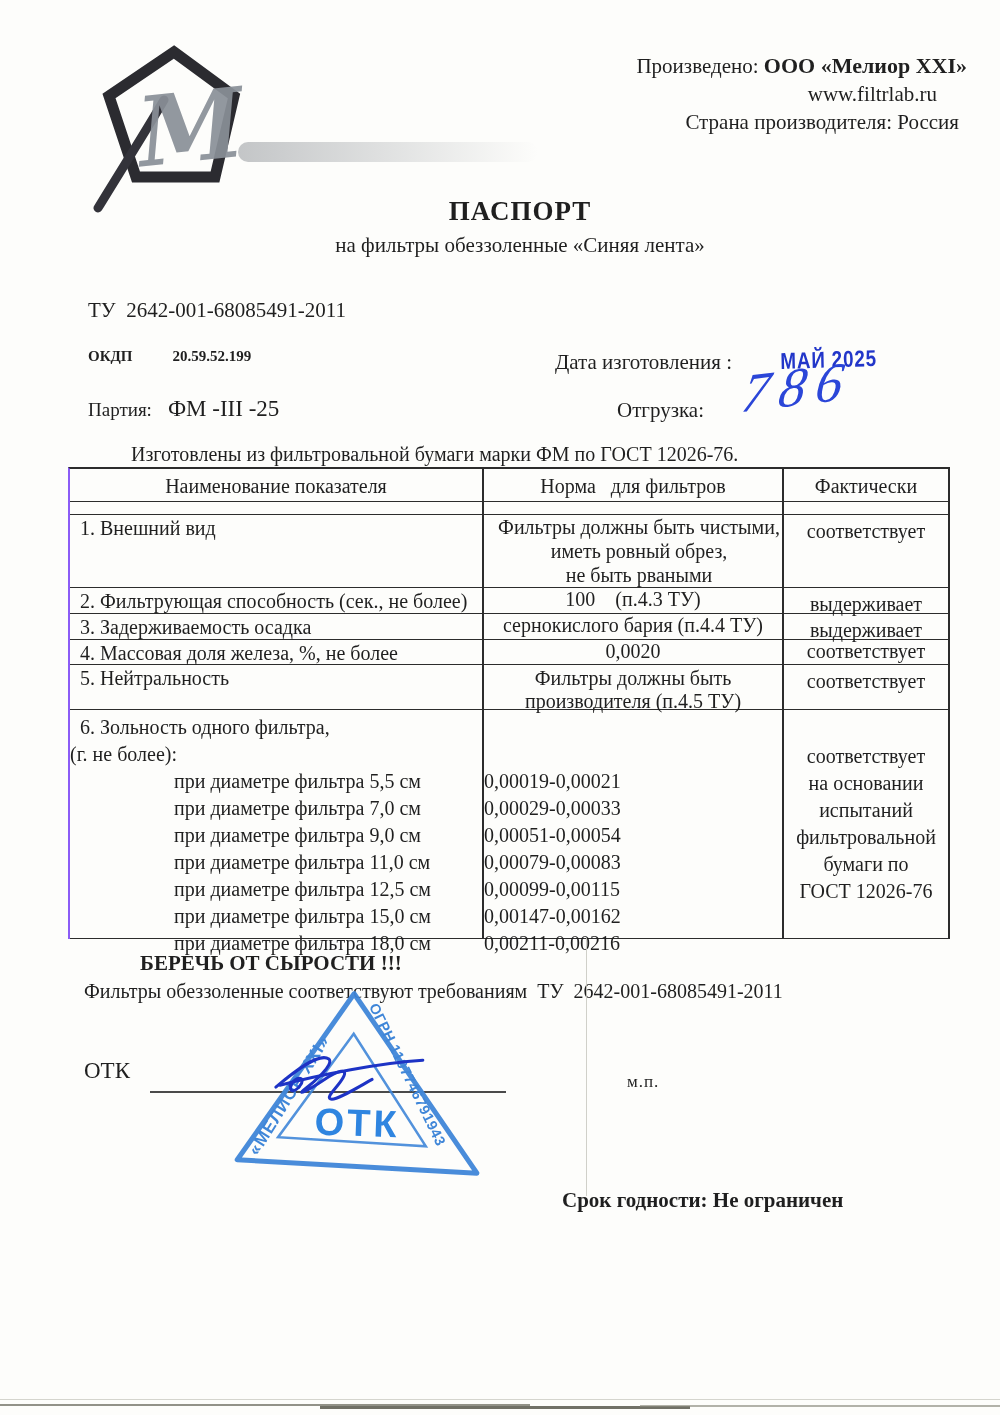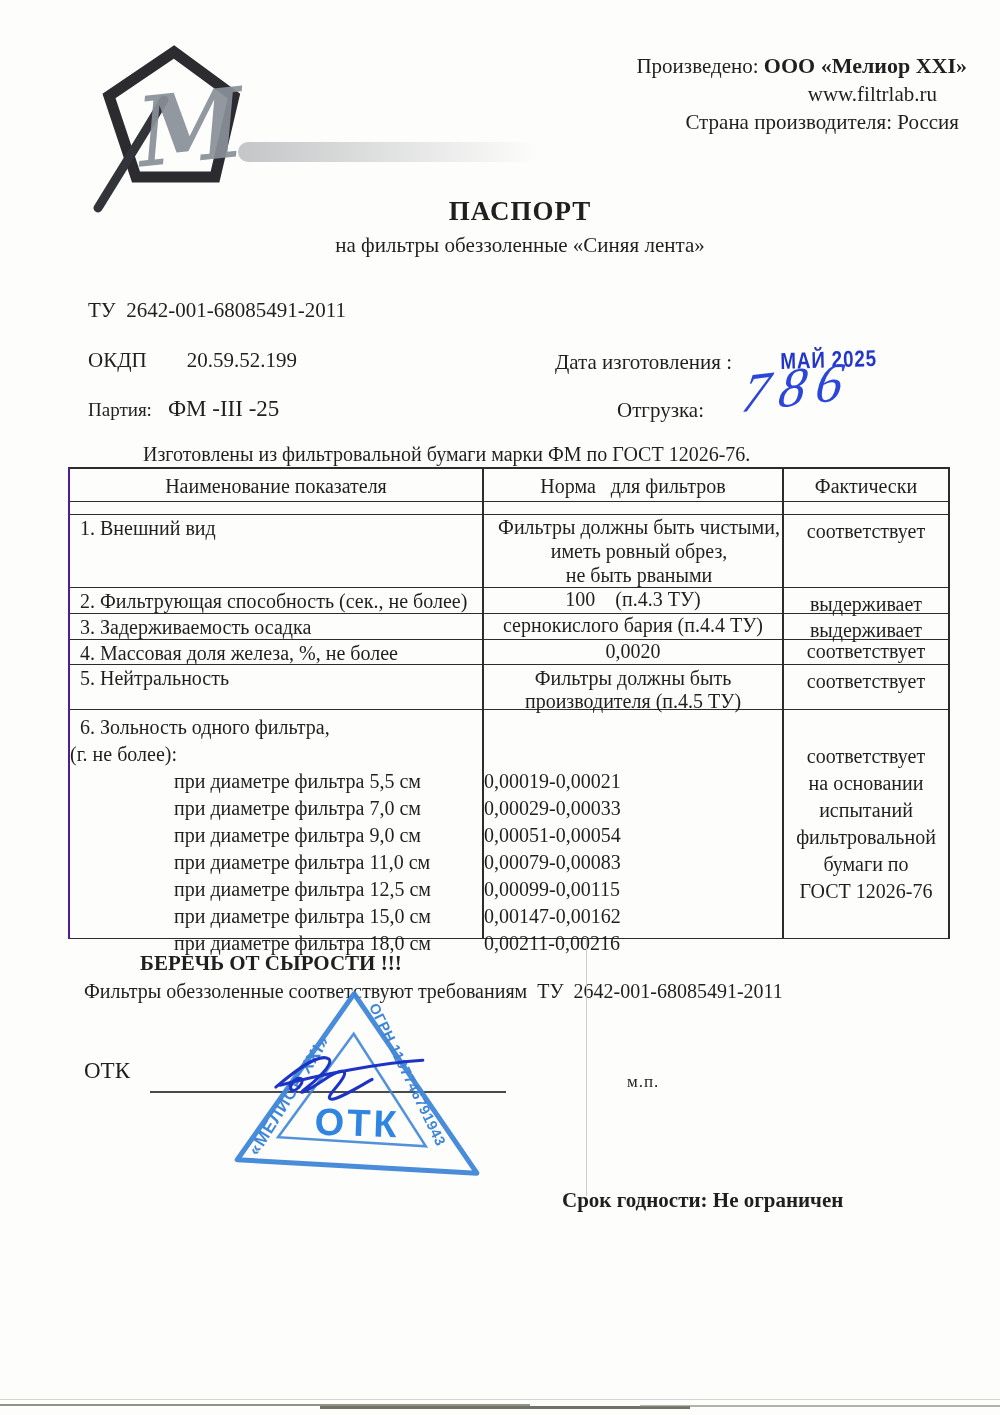--- a/index.html
+++ b/index.html
@@ -18,37 +18,37 @@
   .logo{left:92px;top:42px;width:215px;height:172px;}
   .smudge{left:238px;top:142px;width:300px;height:20px;
     background:linear-gradient(to right, rgba(125,130,136,.45), rgba(125,130,136,0));
     border-radius:10px;}
   
   .titleblock{left:40px;top:196px;width:960px;text-align:center;}
   .titleblock .t1{font-size:27px;font-weight:bold;letter-spacing:1px;}
   .titleblock .t2{font-size:21px;margin-top:6px;}
   
   .tu{left:88px;top:298px;font-size:21px;white-space:pre-wrap;}
-  .okdp{left:88px;top:348px;font-size:21px;}
+  .okdp{left:88px;top:348px;font-size:15px;font-weight:bold;}
   .okdp .val{margin-left:40px;}
   .datelabel{left:555px;top:350px;font-size:21px;}
   .datestamp{left:780px;top:348px;font-size:23px;font-weight:bold;color:#2236c9;
     font-family:"Liberation Sans","DejaVu Sans",sans-serif;
     transform:scaleX(.82) rotate(-1.5deg);transform-origin:left top;letter-spacing:1px;}
   .batch{left:88px;top:396px;font-size:19px;}
   .batch .val{font-size:23px;margin-left:16px;}
   .shiplabel{left:617px;top:398px;font-size:21px;}
   .handwrite{left:748px;top:362px;font-size:54px;color:#2b46d8;font-style:italic;
     letter-spacing:10px;transform:rotate(-7deg) skewX(-16deg);transform-origin:left top;}
-  .madefrom{left:143px;top:443px;font-size:20px;}
+  .madefrom{left:131px;top:443px;font-size:20px;}
   
   .spec{left:68px;top:467px;display:grid;
     grid-template-columns:414px 300px 166px;
     grid-template-rows:33px 13px 73px 26px 26px 25px 45px 229px;
-    border-top:2px solid #2c2c2c;border-left:2px solid #4c1d95;
+    border-top:2px solid #2c2c2c;border-left:2px solid #8b5cf6;
     font-size:20px;}
   .cell{border-right:2px solid #2c2c2c;border-bottom:1.5px solid #2c2c2c;}
   .hc{display:flex;align-items:center;justify-content:center;padding-top:2px;}
   .nm{padding:2px 4px 0 10px;white-space:nowrap;}
   .norm{text-align:center;white-space:pre-wrap;}
   .normleft{text-align:center;padding-left:12px;line-height:24px;white-space:pre-line;}
   .fact{text-align:center;font-size:20px;}
   .padtop{padding-top:5px;}
   .r6name{line-height:27px;padding-top:4px;white-space:nowrap;}
   .r6name .head{padding-left:10px;}

